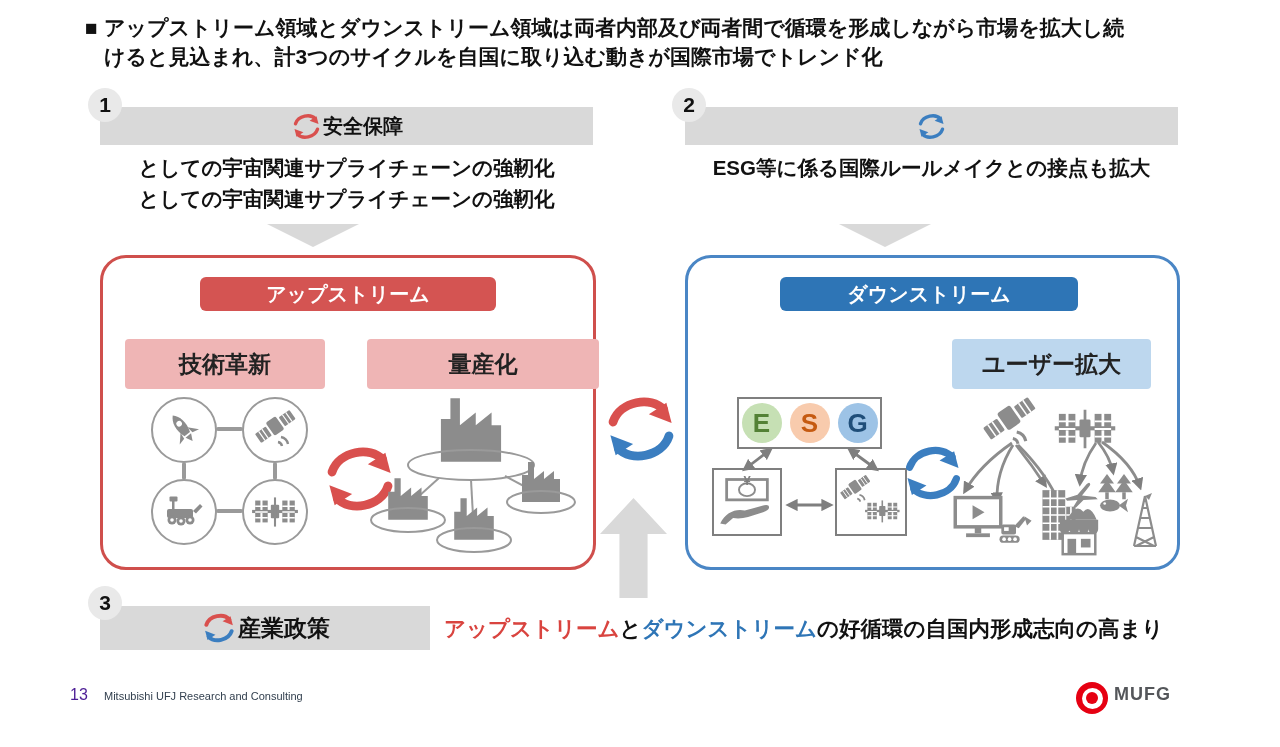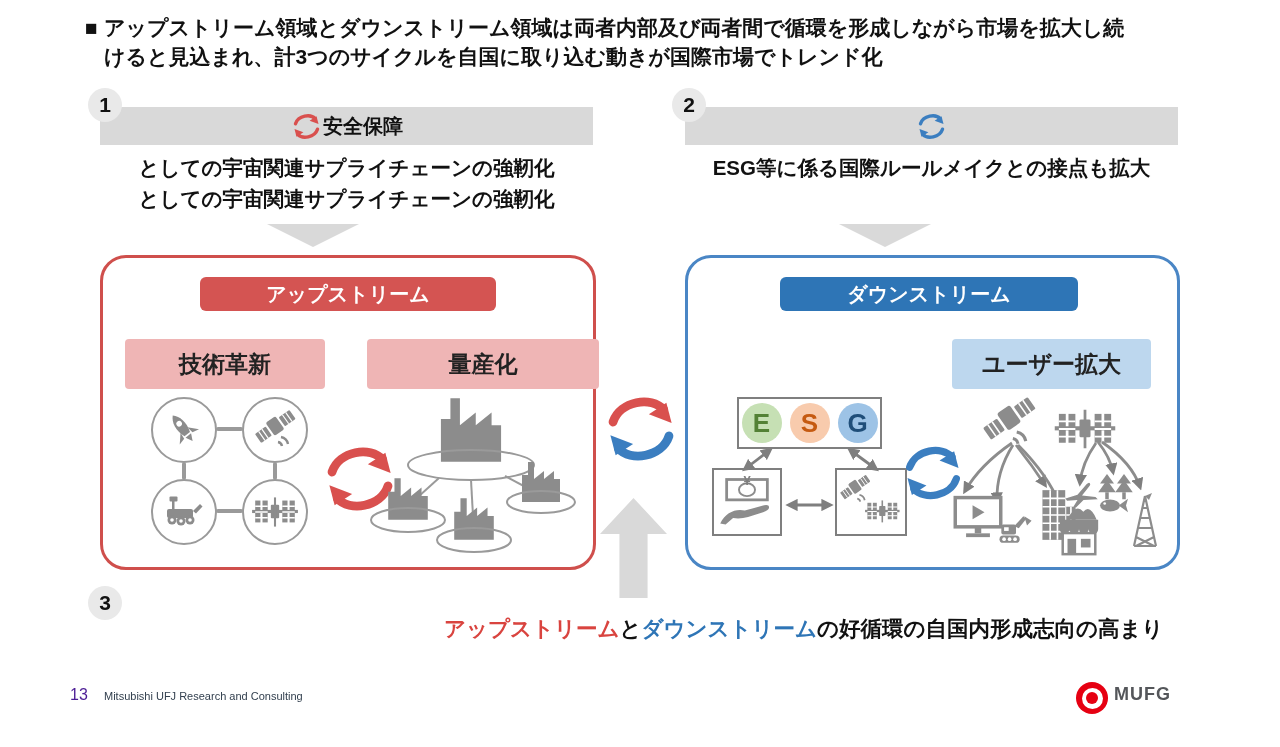--- a/index.html
+++ b/index.html
@@ -327,20 +327,27 @@
       <use href="#fish"></use>
     </svg>
   <svg viewBox="0 0 48 48" class="abs gray-ic" style="left:1056px;top:512px;width:46px;height:46px;">
       <use href="#store"></use>
     </svg>
   <svg viewBox="0 0 30 58" class="abs gray-ic" style="left:1130px;top:492px;width:30px;height:58px;">
       <use href="#derrick"></use>
     </svg>
 
   <div class="abs numcircle" style="left:88px;top:586px;">3</div>
+  <div class="abs bar" style="left:100px;top:606px;width:330px;height:44px;">
+    <svg viewBox="0 0 48 48" style="width:38px;height:38px;">
+      <use href="#cyc-top" style="color:#d9504e"></use>
+        <use href="#cyc-bot" style="color:#3b7ec0"></use>
+    </svg>
+    <span class="bar-label" style="font-size:23px;">産業政策</span>
+  </div>
   <div class="abs msg" style="left:444px;top:606px;height:44px;">
     <span style="color:#d9443f;">アップストリーム</span>
     <span>と</span>
     <span style="color:#2e75b6;">ダウンストリーム</span>
     <span>の好循環の自国内形成志向の高まり</span>
   </div>
 
   <span class="abs pagenum" style="left:70px;top:686px;">13</span>
   <span class="abs company" style="left:104px;top:690px;">Mitsubishi UFJ Research and Consulting</span>
   <div class="abs mufg-mark" style="left:1076px;top:682px;">

